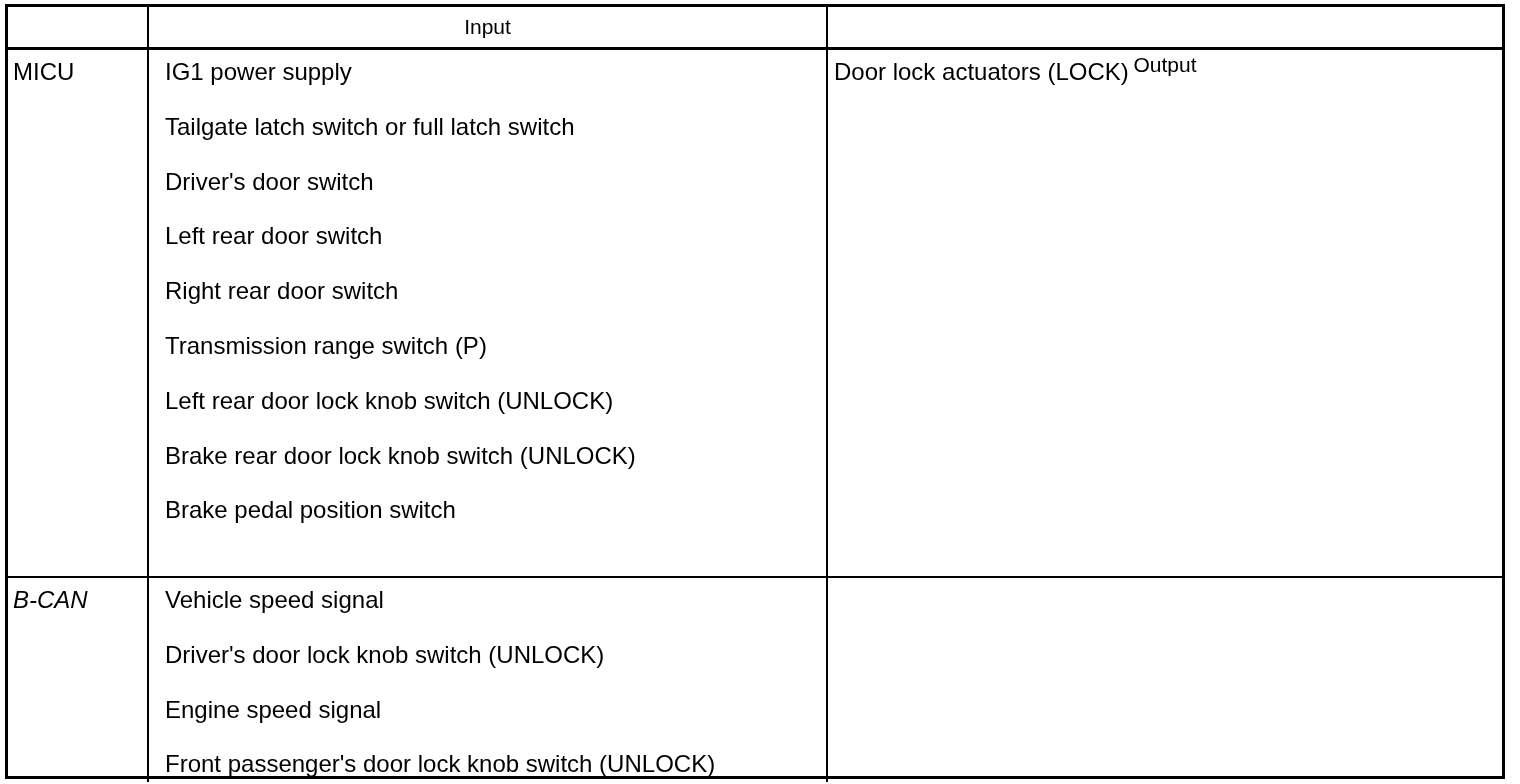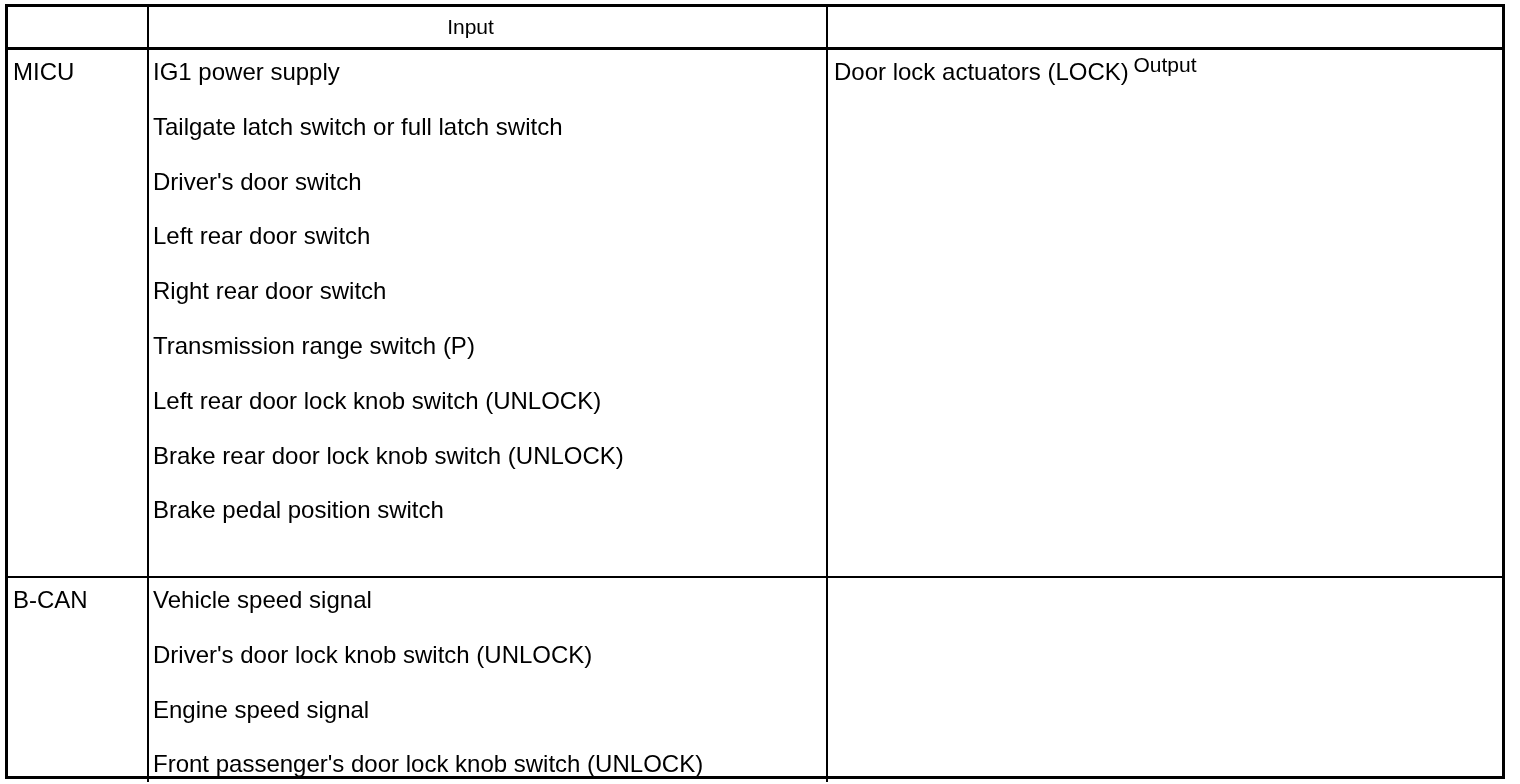--- a/index.html
+++ b/index.html
@@ -62,46 +62,46 @@
     position: absolute;
     top: 0;
     height: 40px;
     line-height: 40px;
     text-align: center;
     font-size: 21px;
     white-space: nowrap;
     overflow: hidden;
   }
   .hdr-blank { left: 0;     width: 139px; }
-  .hdr-input { left: 124px; width: 677px; }
+  .hdr-input { left: 141px; width: 677px; }
   .hdr-output{ left: 820px; width: 674px; margin-top: 38px; }
 
   
   .cell {
     position: absolute;
     font-size: 24px;
     white-space: nowrap;
     overflow: hidden;
   }
 
   
   .cell-src {
     left: 0;
     width: 139px;
     padding-left: 5px;
     box-sizing: border-box;
   }
   .cell-src.row-micu  { top: 43px;  height: 526px; }
-  .cell-src.row-bcan  { top: 571px; height: 204px; }
+  .cell-src.row-bcan  { top: 571px; height: 204px; font-style: italic; }
 
   
   .cell-in {
     left: 141px;
     width: 647px;
-    padding-left: 4px;
+    padding-left: 16px;
     box-sizing: border-box;
   }
   .cell-in.row-micu { top: 43px;  height: 526px; }
   .cell-in.row-bcan { top: 571px; height: 204px; }
 
   
   .cell-out {
     left: 820px;
     width: 674px;
     padding-left: 6px;

